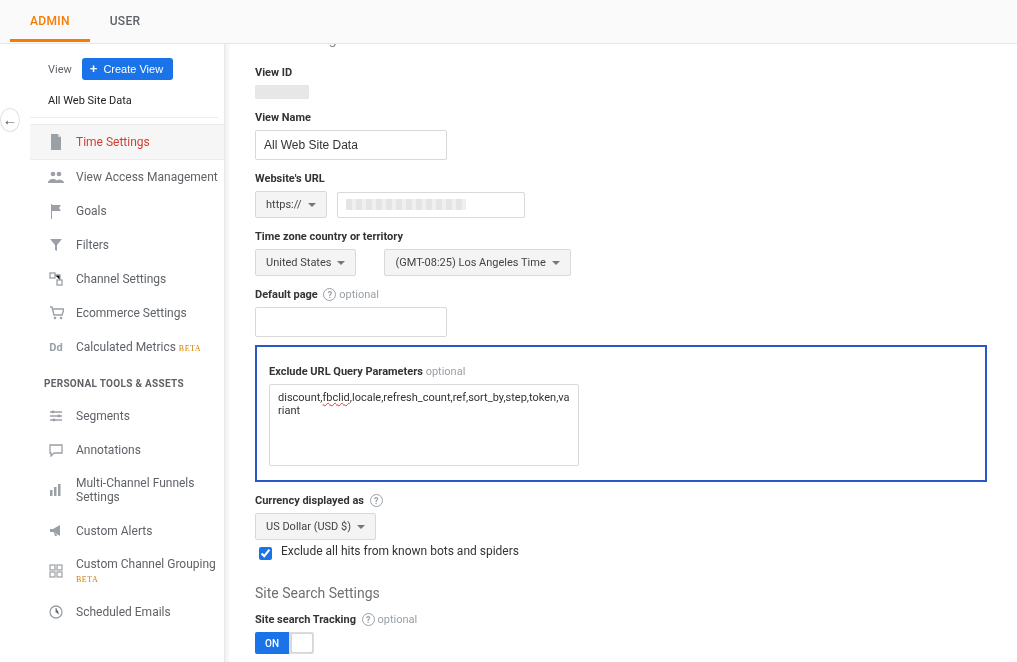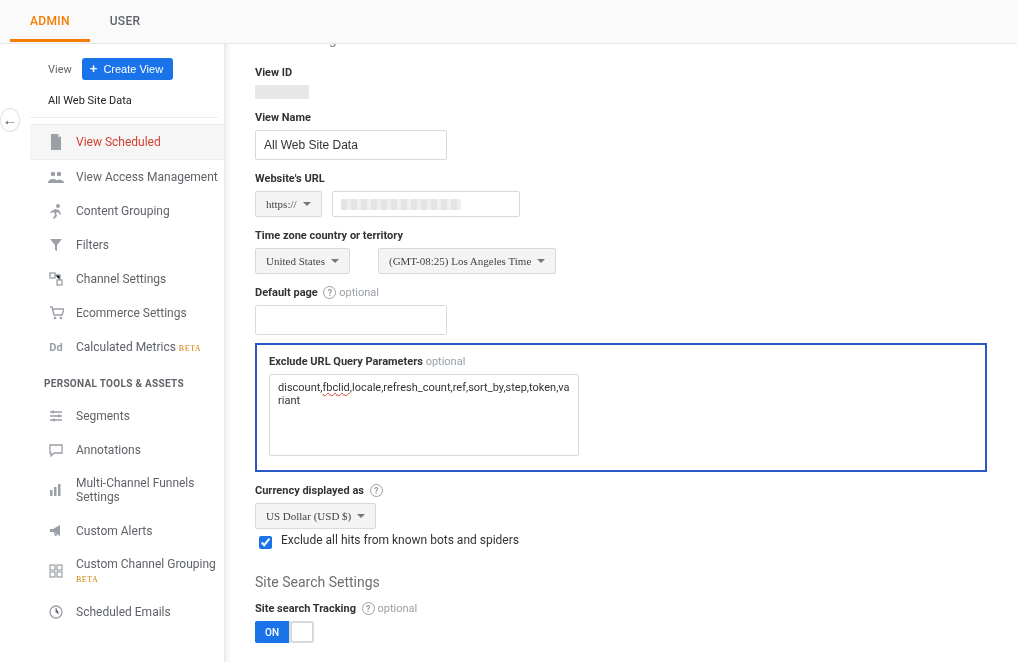--- a/index.html
+++ b/index.html
@@ -148,36 +148,35 @@
     border: 1px solid #d9d9d9; border-radius: 2px;
     padding: 7px 8px; font-size: 12px; color: #333; background:#fff;
   }
   .w190 { width: 192px; }
   .selectbtn {
     border: 1px solid #d9d9d9; background: #f4f4f4;
     border-radius: 2px; padding: 6px 10px;
     font-size: 11px; color: #444;
     display: inline-flex; align-items: center; gap: 6px;
     cursor: pointer;
-    font-family: Liberation Serif, serif;
   }
   .caret {
     width:0;height:0;border-left:4px solid transparent;border-right:4px solid transparent;
     border-top:4px solid #777; display:inline-block;
   }
   .urlrow { display:flex; gap:10px; align-items:center; }
   .urlprefix { }
   .urlbox {
     border:1px solid #d9d9d9; border-radius:2px; padding:5px 8px;
     width: 188px; height: 26px; display:flex; align-items:center;
   }
   .tzrow { display:flex; gap:28px; }
   .highlightbox {
     border: 2px solid #2a56c6;
-    padding: 10px 12px 14px;
+    padding: 18px 12px 14px;
     margin-top: 8px;
   }
   .bigtextarea {
     width: 310px; height: 82px; resize: both;
     border: 1px solid #d9d9d9; border-radius: 2px;
     padding: 6px 8px; font-size: 11px; color: #333;
     font-family: inherit;
   }
   .squig { text-decoration: underline wavy #d23f31; text-decoration-thickness:1px; }
   .checkrow { display:flex; gap:6px; margin-top:4px; font-size:12px; color:#333;}
@@ -227,40 +226,39 @@
     <div class="datasel">All Web Site Data</div>
 
     <div class="navlist">
       <div class="navitem active">
         <span class="icon">
           <svg width="14" height="16" viewBox="0 0 14 16">
               <path fill="#9aa0a6" d="M2 0h7l3 3v13H2z"></path>
               <path fill="#fff" d="M9 0v3h3z" opacity=".6"></path>
             </svg>
         </span>
-        <span>View Scheduled</span>
+        <span>Time Settings</span>
       </div>
       <div class="navitem">
         <span class="icon">
           <svg width="16" height="12" viewBox="0 0 16 12">
               <circle cx="5" cy="3" r="2.3" fill="#9aa0a6"></circle>
               <circle cx="11" cy="3" r="2.3" fill="#9aa0a6"></circle>
               <path fill="#9aa0a6" d="M0 12c0-2.5 2.5-4 5-4s5 1.5 5 4zM8 12c0-2 1.7-3.4 3-3.4s5 1 5 3.4z"></path>
             </svg>
         </span>
         <span>View Access Management</span>
       </div>
       <div class="navitem">
         <span class="icon">
           <svg width="14" height="15" viewBox="0 0 14 15">
-              <circle cx="9" cy="2" r="2" fill="#9aa0a6"></circle>
-              <path fill="#9aa0a6" d="M6 5l4 1 2 4-1 1-2-3-2 1 1 3-3 3-1-1 2-3-1-3-3 1-1-1z"></path>
-            </svg>
-        </span>
-        <span>Content Grouping</span>
+              <path fill="#9aa0a6" d="M2 0h1v15H2zM3 1h9l-2 3 2 3H3z"></path>
+            </svg>
+        </span>
+        <span>Goals</span>
       </div>
       <div class="navitem">
         <span class="icon">
           <svg width="14" height="14" viewBox="0 0 14 14">
               <path fill="#9aa0a6" d="M1 1h12L8 7v6l-2-1V7z"></path>
             </svg>
         </span>
         <span>Filters</span>
       </div>
       <div class="navitem">

